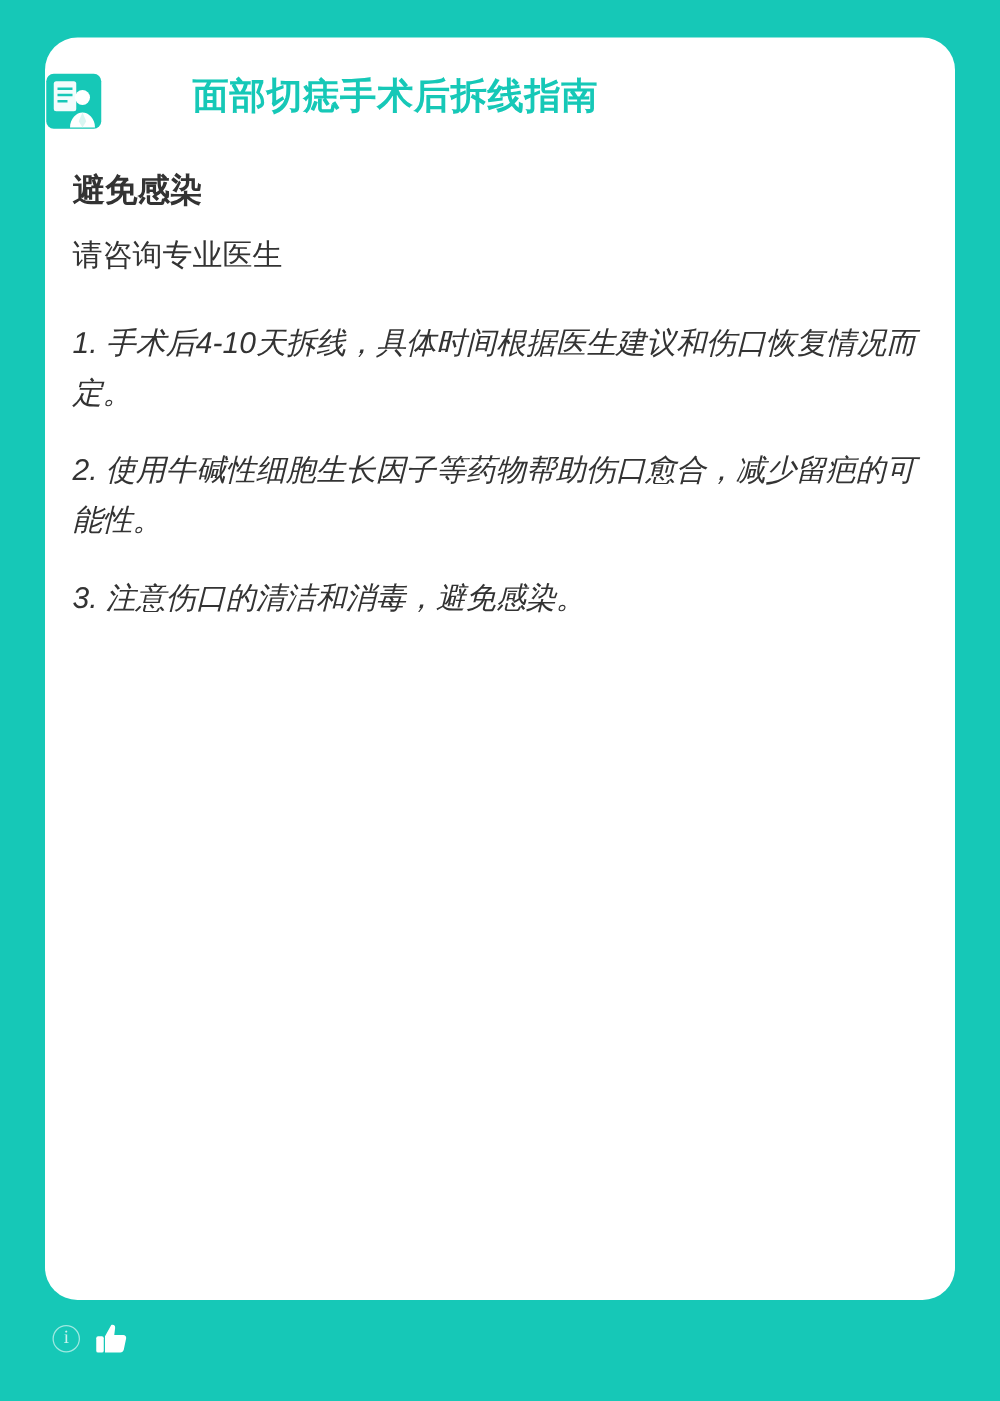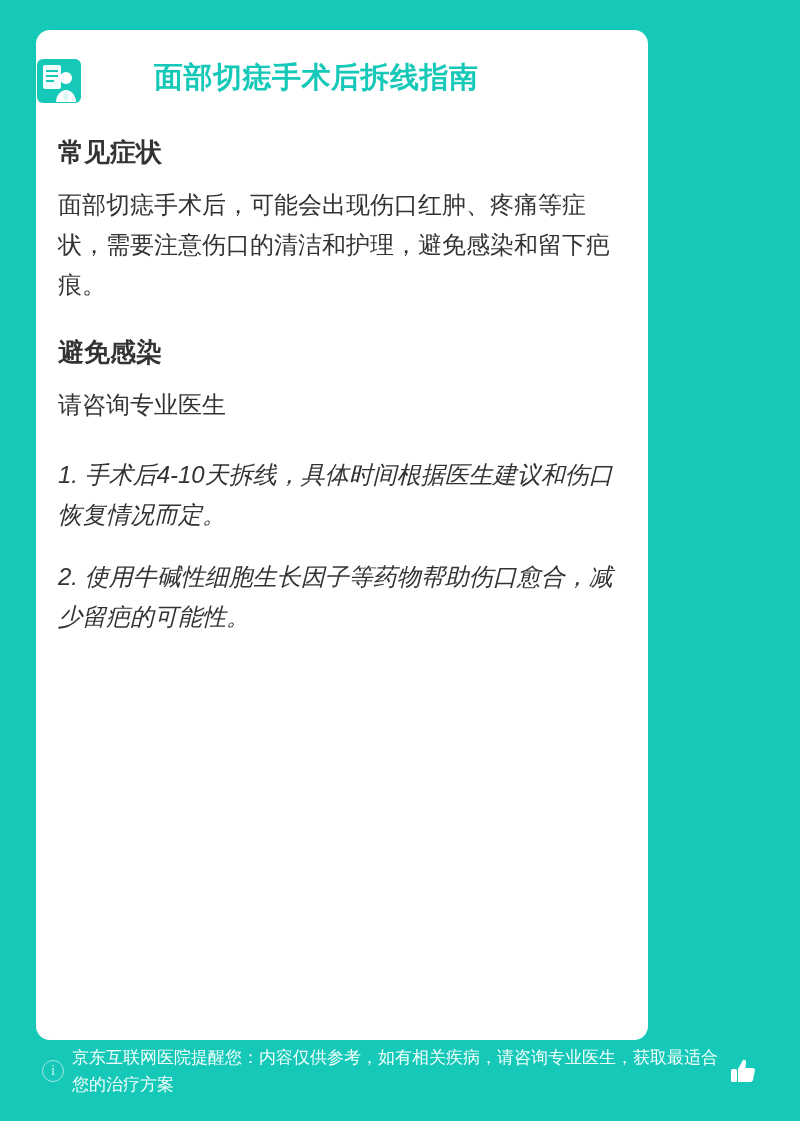--- a/index.html
+++ b/index.html
@@ -12,24 +12,24 @@
     height: 1121px;
     background: #16c8b7;
     font-family: "Liberation Sans", sans-serif;
     position: relative;
     overflow: hidden;
   }
   .card {
     position: absolute;
     left: 36px;
     top: 30px;
-    width: 612px;
+    width: 728px;
     height: 1010px;
     background: #ffffff;
-    border-radius: 14px;
+    border-radius: 26px;
   }
   .doc-icon {
     position: absolute;
     left: 0px;
     top: 28px;
     width: 46px;
     height: 46px;
   }
   .doc-icon svg { display: block; }
   .title {
@@ -129,42 +129,38 @@
       <circle cx="30" cy="20" r="6" fill="#ffffff"></circle>
       <path d="M20 44c0-7 5-12 10-12s10 5 10 12z" fill="#ffffff"></path>
       <path d="M30 32l3 7-3 5-3-5z" fill="#d9f6f2"></path>
     </svg>
   </div>
 
   <div class="title">面部切痣手术后拆线指南</div>
 
   <div class="content">
 
-    <div class="section">
-      <h2 class="section-heading">常见症状</h2>
-      <p class="para tight">面部切痣手术后，可能会出现伤口红肿、疼痛等症状，需要注意伤口的清洁和护理，避免感染和留下疤痕。</p>
-    </div>
 
     <div class="section">
       <h2 class="section-heading">避免感染</h2>
       <p class="para tight">请咨询专业医生</p>
     </div>
 
     <div class="section">
       <p class="list-item">1. 手术后4-10天拆线，具体时间根据医生建议和伤口恢复情况而定。</p>
       <p class="list-item">2. 使用牛碱性细胞生长因子等药物帮助伤口愈合，减少留疤的可能性。</p>
+      <p class="list-item">3. 注意伤口的清洁和消毒，避免感染。</p>
     </div>
 
   </div>
 </div>
 
 <div class="footer">
   <div class="footer-icon-left">
     <div class="circle-i">i</div>
   </div>
-  <div class="footer-text">京东互联网医院提醒您：内容仅供参考，如有相关疾病，请咨询专业医生，获取最适合您的治疗方案</div>
   <div class="footer-icon-right">
     <svg width="34" height="34" viewBox="0 0 34 34" xmlns="http://www.w3.org/2000/svg">
       <path d="M11 15l5-9c1.8-.6 3.3.4 3.1 2.3L18.4 14h7.2c1.5 0 2.6 1.3 2.3 2.7l-1.9 9.1c-.3 1.3-1.4 2.2-2.7 2.2H11z" fill="#ffffff"></path>
       <rect x="4" y="15" width="6" height="13" rx="1.5" fill="#ffffff"></rect>
     </svg>
   </div>
 </div>
 
 </body></html>

